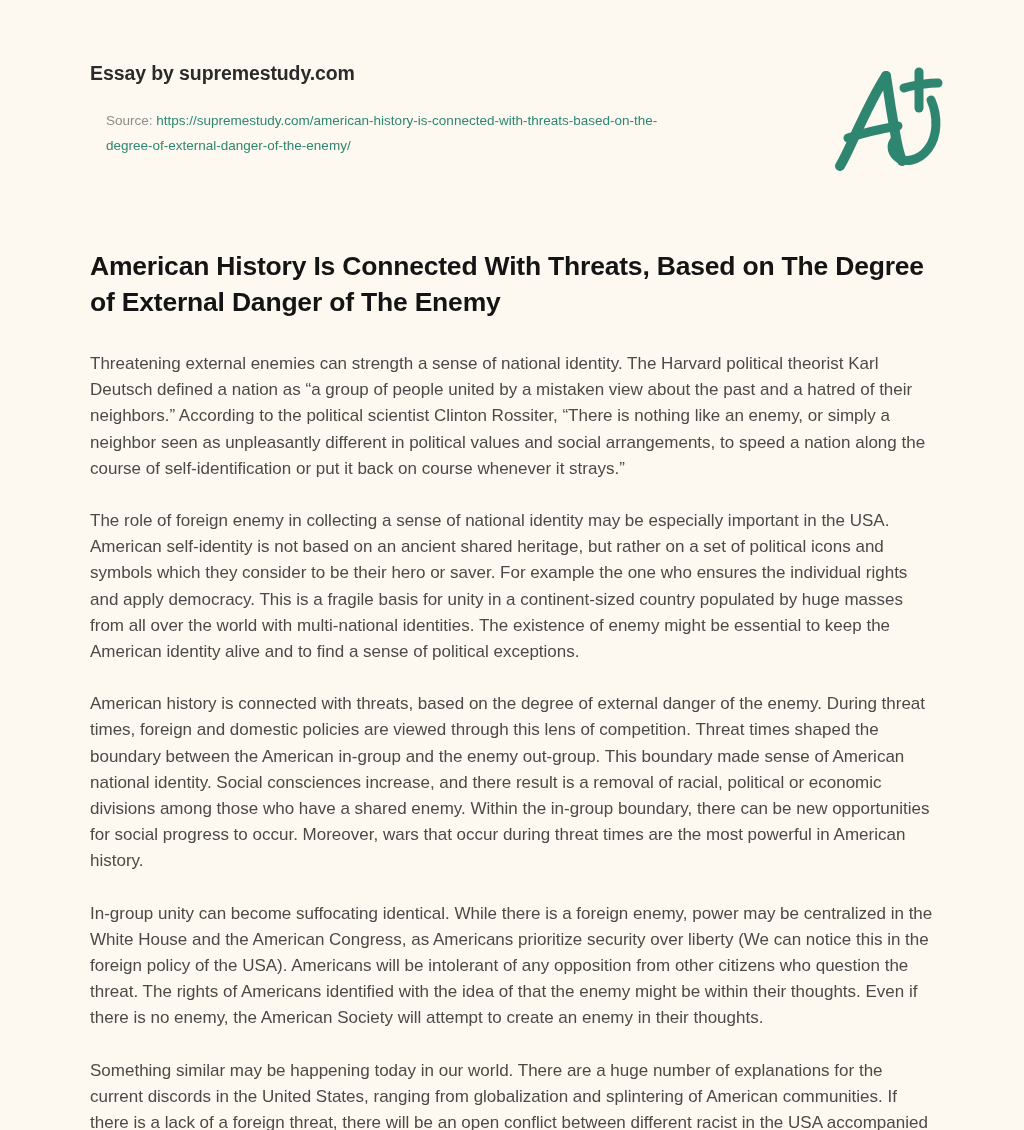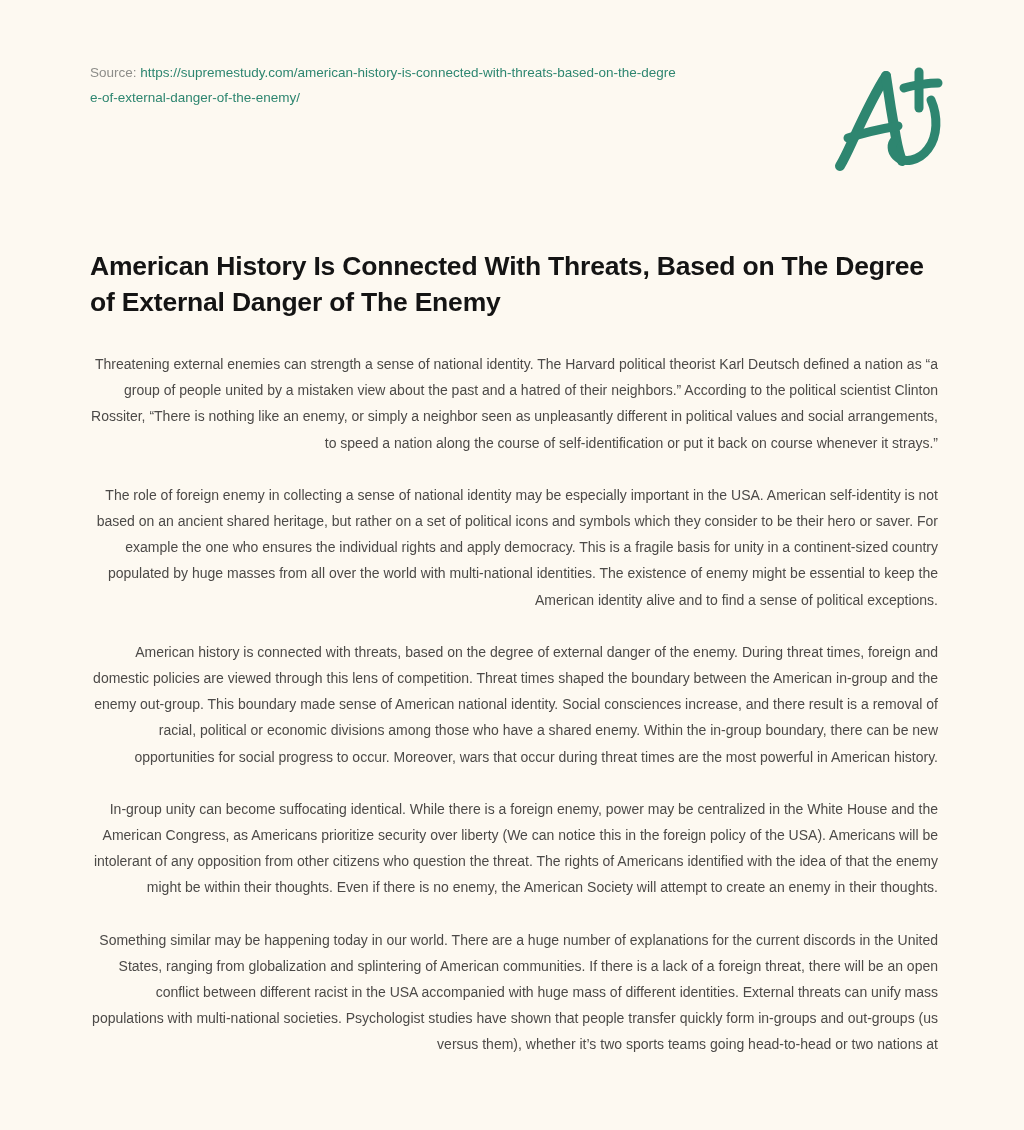--- a/index.html
+++ b/index.html
@@ -49,21 +49,21 @@
     letter-spacing: -0.1px;
     line-height: 26px;
     margin: 0 0 22px 0;
     white-space: nowrap;
   }
 
   .source-line {
     font-size: 13.5px;
     line-height: 25px;
     color: #8a8a86;
-    margin: 0;
+    margin: 16px;
     word-break: break-all;
   }
 
   .source-label {
     color: #8d8d89;
   }
 
   .source-url {
     color: #2e8670;
     text-decoration: none;
@@ -101,34 +101,35 @@
   
   .body-copy {
     position: absolute;
     left: 90px;
     top: 351px;
     width: 848px;
   }
 
   .body-copy p {
     margin: 0 0 26px 0;
-    font-size: 14px;
+    font-size: 17px;
     line-height: 26.2px;
     color: #4c4a48;
-    text-align: right;
+    text-align: left;
   }
   .body-copy p:last-child { margin-bottom: 12px; }
 </style>
 </head>
 <body>
 
 <div class="page">
 
   <div class="header">
     <div class="header-text">
+      <div class="essay-by">Essay by supremestudy.com</div>
       <div class="source-line">
         <span class="source-label">Source: </span><a class="source-url" href="#">https://supremestudy.com/american-history-is-connected-with-threats-based-on-the-degree-of-external-danger-of-the-enemy/</a>
       </div>
     </div>
 
     <div class="logo">
       <svg viewBox="0 0 130 118" xmlns="http://www.w3.org/2000/svg">
         <g fill="none" stroke="#2e8670" stroke-linecap="round" stroke-linejoin="round">
 
           <path d="M60 12 C52 24 38 52 26 78 C21 89 17 97 14 102" stroke-width="10"></path>

